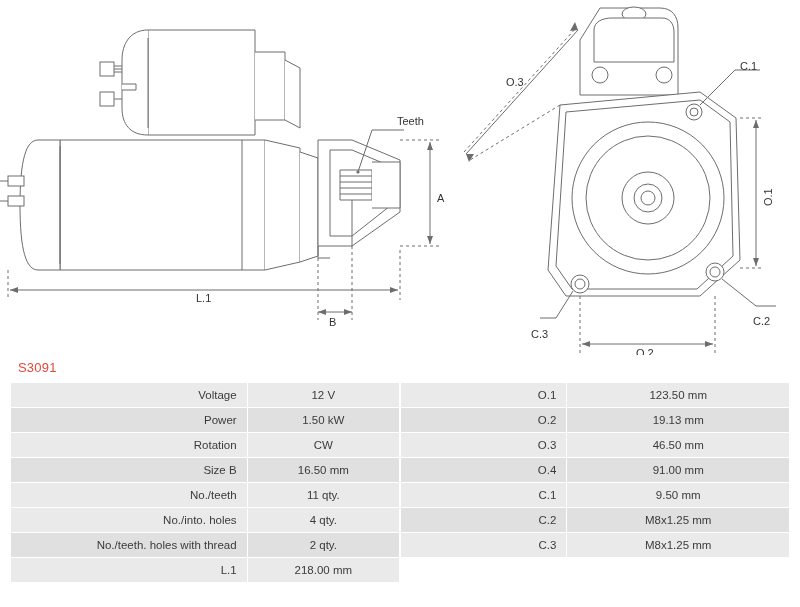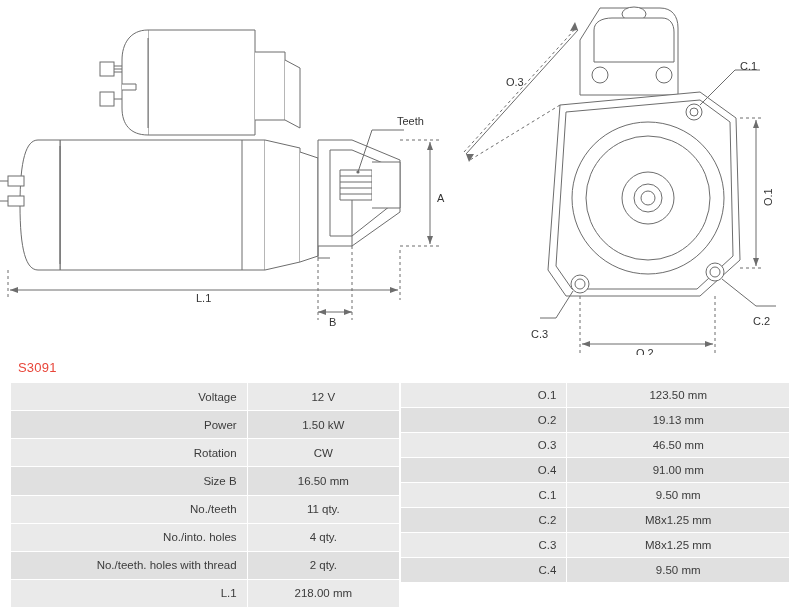--- a/index.html
+++ b/index.html
@@ -277,24 +277,20 @@
             <td class="val">9.50 mm</td>
           </tr>
         <tr class="alt">
             <td class="lbl">C.2</td>
             <td class="val">M8x1.25 mm</td>
           </tr>
         <tr>
             <td class="lbl">C.3</td>
             <td class="val">M8x1.25 mm</td>
           </tr>
-        <tr class="alt">
-            <td class="lbl">C.4</td>
-            <td class="val">9.50 mm</td>
-          </tr>
         <tr>
             <td class="lbl empty-cell"></td>
             <td class="val empty-cell"></td>
           </tr>
       </tbody>
     </table>
 
   </div>
 </div>
 

